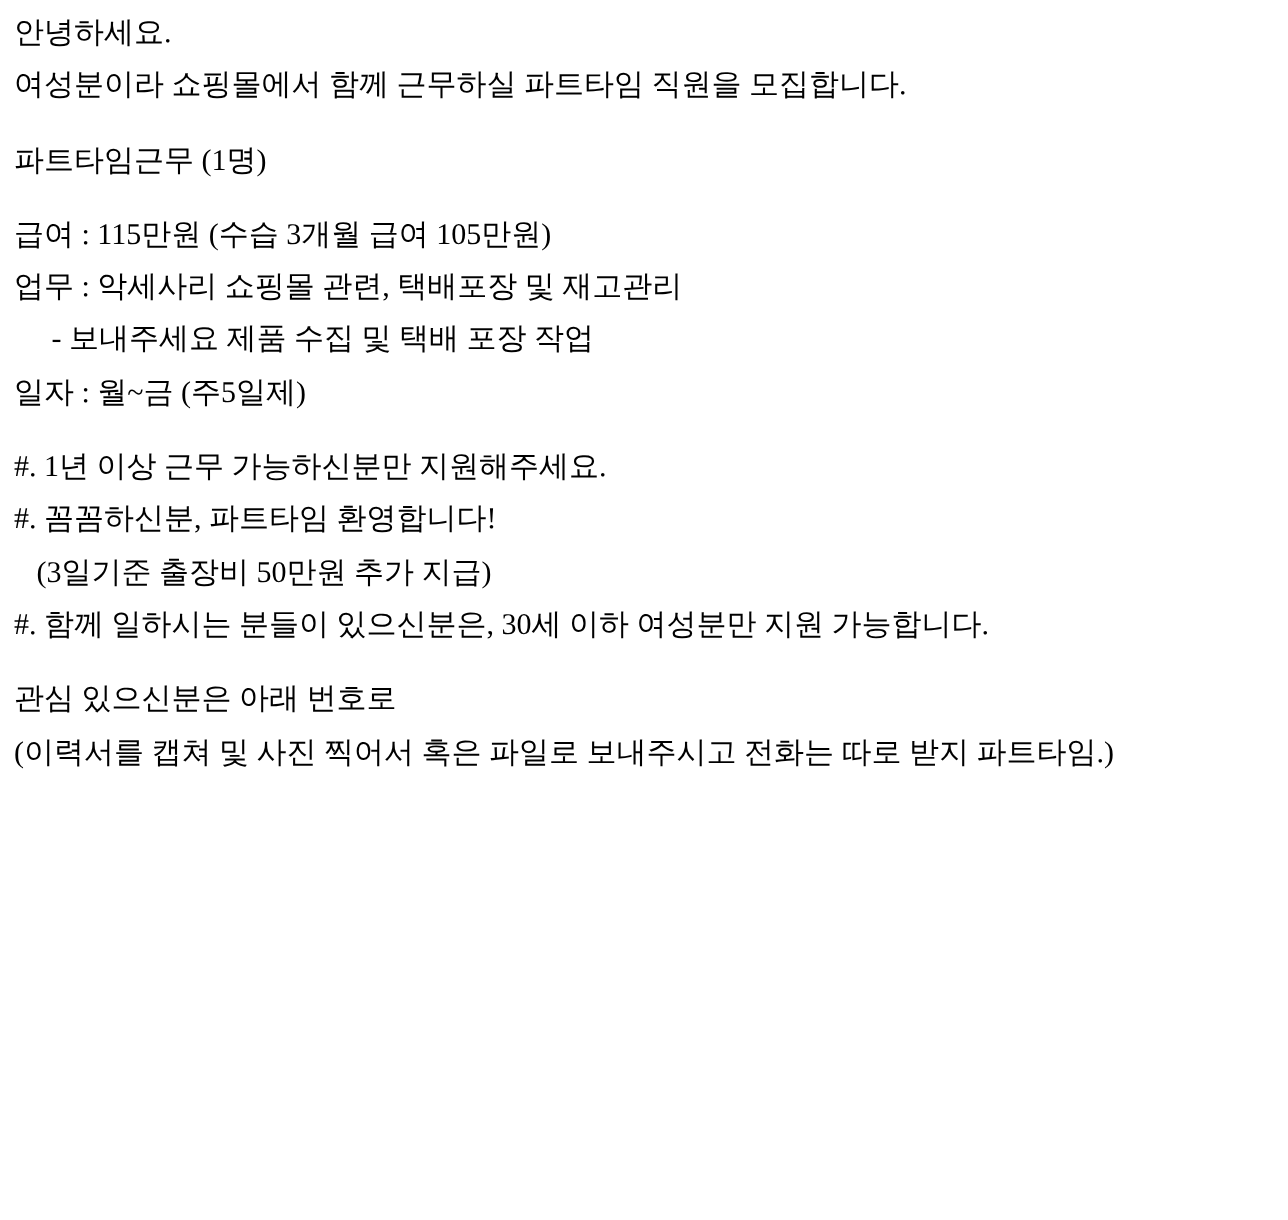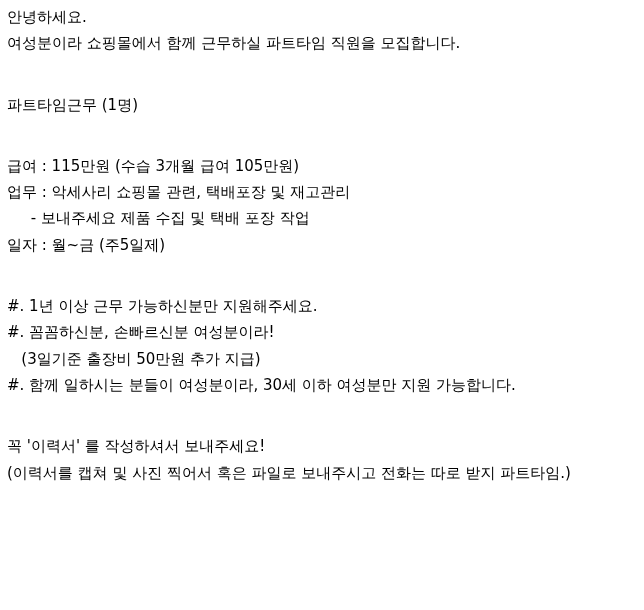--- a/index.html
+++ b/index.html
@@ -17,26 +17,27 @@
     box-sizing: border-box;
     width: 644px;
     height: 610px;
     padding: 4px 6px 0 7px;
     color: #000000;
     font-size: 15px;
     line-height: 26.3px;
     letter-spacing: 0px;
   }
   .section + .section {
-    margin-top: 35px; 
+    margin-top: 11px; 
   }
   .line {
     height: 26.3px;
     white-space: pre;   
     overflow: hidden;
+    font-family: Liberation Serif, serif;
   }
 </style>
 </head>
 <body style="background: rgb(255, 255, 255);">
 
 <div class="doc" style="color: rgb(0, 0, 0);">
 
   <div class="section">
     <div class="line">안녕하세요.</div>
     <div class="line">여성분이라 쇼핑몰에서 함께 근무하실 파트타임 직원을 모집합니다.</div>
@@ -48,24 +49,24 @@
 
   <div class="section">
     <div class="line">급여 : 115만원 (수습 3개월 급여 105만원)</div>
     <div class="line">업무 : 악세사리 쇼핑몰 관련, 택배포장 및 재고관리</div>
     <div class="line">     - 보내주세요 제품 수집 및 택배 포장 작업</div>
     <div class="line">일자 : 월~금 (주5일제)</div>
   </div>
 
   <div class="section">
     <div class="line">#. 1년 이상 근무 가능하신분만 지원해주세요.</div>
-    <div class="line">#. 꼼꼼하신분, 손빠르신분 여성분이라!</div>
+    <div class="line">#. 꼼꼼하신분, 파트타임 환영합니다!</div>
     <div class="line">   (3일기준 출장비 50만원 추가 지급)</div>
-    <div class="line">#. 함께 일하시는 분들이 여성분이라, 30세 이하 여성분만 지원 가능합니다.</div>
+    <div class="line">#. 함께 일하시는 분들이 있으신분은, 30세 이하 여성분만 지원 가능합니다.</div>
   </div>
 
   <div class="section">
-    <div class="line">꼭 '이력서' 를 작성하셔서 보내주세요!</div>
+    <div class="line">관심 있으신분은 아래 번호로</div>
     <div class="line">(이력서를 캡쳐 및 사진 찍어서 혹은 파일로 보내주시고 전화는 따로 받지 파트타임.)</div>
   </div>
 
 
 </div>
 
 </body></html>

